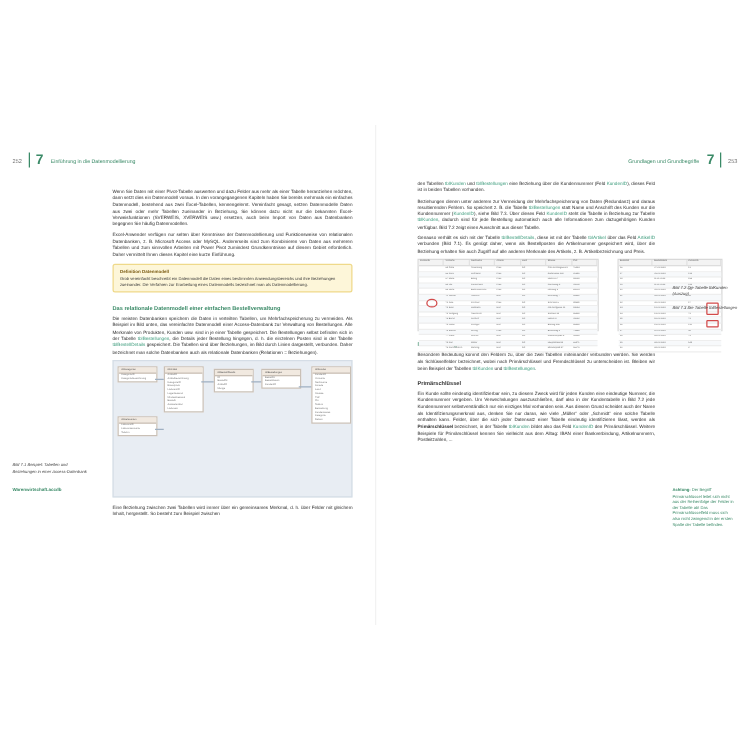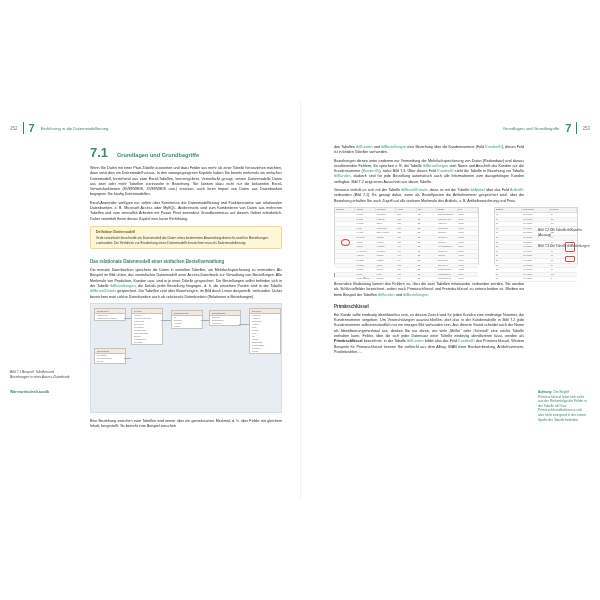--- a/index.html
+++ b/index.html
@@ -69,24 +69,20 @@
   </div>
 
   <div class="run-head right">
     <span class="title">Grundlagen und Grundbegriffe</span>
     <span class="chap">7</span>
     <span class="bar"></span>
     <span class="pg">253</span>
   </div>
 
   <div class="left-col">
-    <div class="sec-title">
-      <span class="sec-num">7.1</span>
-      <span class="sec-name">Grundlagen und Grundbegriffe</span>
-    </div>
     <div style="height:6px"></div>
     <p class="body">Wenn Sie Daten mit einer Pivot-Tabelle auswerten und dazu Felder aus mehr als einer Tabelle heranziehen möchten, dann setzt dies ein Datenmodell voraus. In den vorangegangenen Kapiteln haben Sie bereits mehrmals ein einfaches Datenmodell, bestehend aus zwei Excel-Tabellen, kennengelernt. Vereinfacht gesagt, setzen Datenmodelle Daten aus zwei oder mehr Tabellen zueinander in Beziehung. Sie können dazu nicht nur die bekannten Excel-Verweisfunktionen (SVERWEIS, XVERWEIS usw.) ersetzen, auch beim Import von Daten aus Datenbanken begegnen Sie häufig Datenmodellen.</p>
     <p class="body">Excel-Anwender verfügen nur selten über Kenntnisse der Datenmodellierung und Funktionsweise von relationalen Datenbanken, z. B. Microsoft Access oder MySQL. Andererseits sind zum Kombinieren von Daten aus mehreren Tabellen und zum sinnvollen Arbeiten mit Power Pivot zumindest Grundkenntnisse auf diesem Gebiet erforderlich. Daher vermittelt Ihnen dieses Kapitel eine kurze Einführung.</p>
 
     <div class="def-box">
       <div class="def-title">Definition Datenmodell</div>
       <div class="def-text">Grob vereinfacht beschreibt ein Datenmodell die Daten eines bestimmten Anwendungsbereichs und ihre Beziehungen zueinander. Die Verfahren zur Erarbeitung eines Datenmodells bezeichnet man als Datenmodellierung.</div>
     </div>
 
     <div class="subhead">Das relationale Datenmodell einer einfachen Bestellverwaltung</div>

